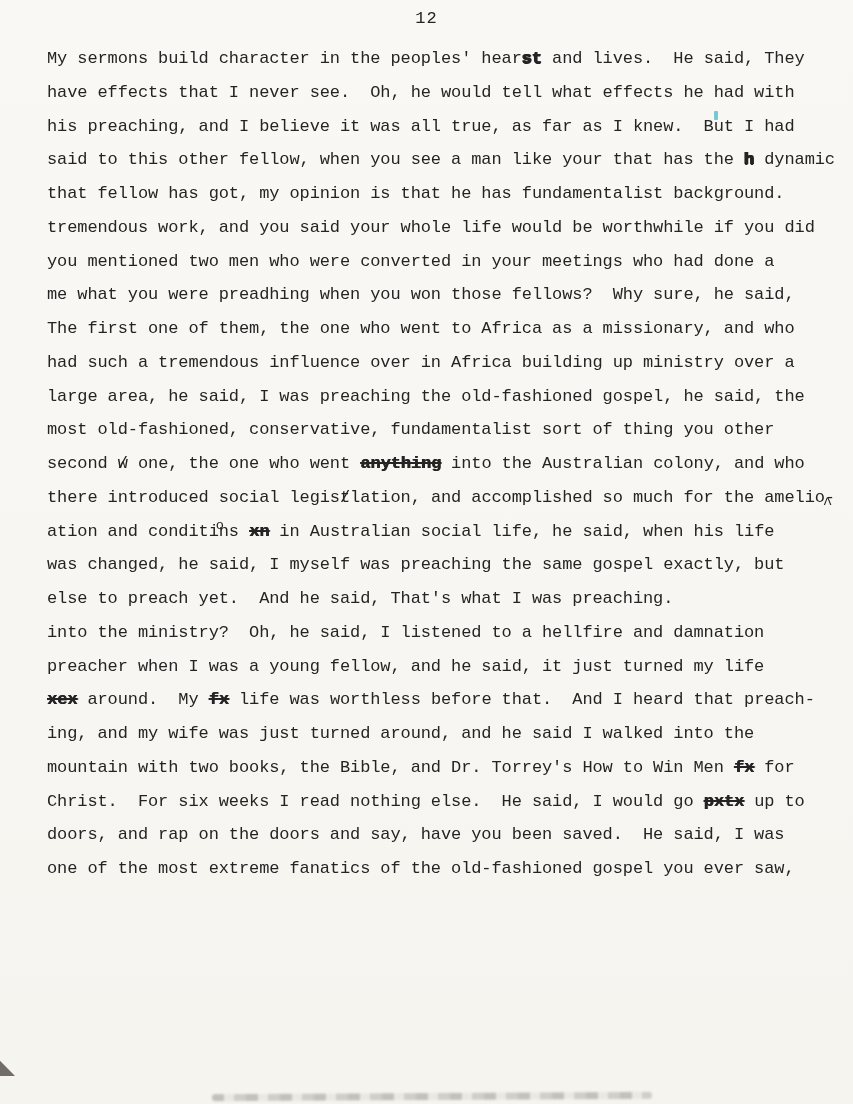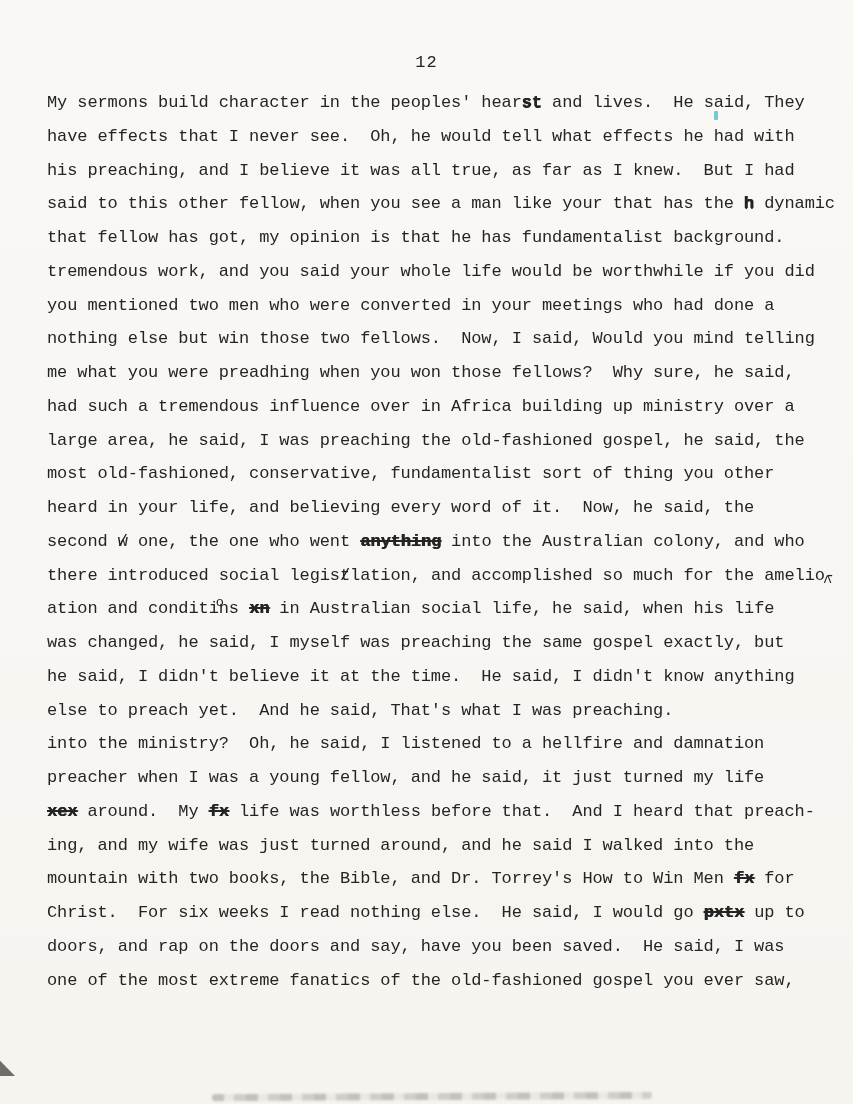--- a/index.html
+++ b/index.html
@@ -14,21 +14,20 @@
   .page {
     position: absolute; inset: 0;
     background: linear-gradient(180deg, #f9f8f4 0%, #f7f6f2 60%, #f5f4ef 100%);
   }
   .page-number {
     text-align: center;
     padding-top: 9px;
     font-size: 17px;
     letter-spacing: 1px;
     height: 22px;
-    margin-top: 44px;
   }
   .body-text {
     padding: 11px 0 0 47px;
   }
   .line {
     white-space: pre;
     font-size: 17px;
     line-height: 33.75px;
     height: 33.75px;
     letter-spacing: -0.1px;
@@ -43,21 +42,21 @@
   }
   
   .slash { position: relative; display: inline-block; }
   .slash::after {
     content: "/";
     position: absolute; left: 0; top: 0;
     font-weight: 400;
   }
   
   .blot {
-    font-weight: 400;
+    font-weight: 700;
     text-shadow: 0.7px 0 currentColor, -0.7px 0 currentColor, 0 0.6px currentColor;
   }
   
   .sup {
     display: inline-block; width: 0; overflow: visible;
     transform: translate(-3px, -0.55em);
     font-size: 0.8em;
   }
   
   .caret {
@@ -99,31 +98,29 @@
 <div class="page">
   <div class="page-number">12</div>
   <div class="body-text">
       <div class="line"><span>My sermons build character in the peoples' hear</span><span class="blot">st</span><span> and lives.  He said, They</span></div>
       <div class="line"><span>have effects that I never see.  Oh, he would tell what effects he had with</span></div>
       <div class="line"><span>his preaching, and I believe it was all true, as far as I knew.  But I had</span></div>
       <div class="line"><span>said to this other fellow, when you see a man like your that has the </span><span class="blot">h</span><span> dynamic</span></div>
       <div class="line"><span>that fellow has got, my opinion is that he has fundamentalist background.</span></div>
       <div class="line"><span>tremendous work, and you said your whole life would be worthwhile if you did</span></div>
       <div class="line"><span>you mentioned two men who were converted in your meetings who had done a</span></div>
-      <div class="line"><span>nothing else but win those two fellows.  Now, I said, Would you mind telling</span></div>
       <div class="line"><span>me what you were preadhing when you won those fellows?  Why sure, he said,</span></div>
+      <div class="line"><span>The first one of them, the one who went to Africa as a missionary, and who</span></div>
       <div class="line"><span>had such a tremendous influence over in Africa building up ministry over a</span></div>
       <div class="line"><span>large area, he said, I was preaching the old-fashioned gospel, he said, the</span></div>
       <div class="line"><span>most old-fashioned, conservative, fundamentalist sort of thing you other</span></div>
-      <div class="line"><span>heard in your life, and believing every word of it.  Now, he said, the</span></div>
       <div class="line"><span>second </span><span class="slash">w</span><span> one, the one who went </span><span class="xout">anything</span><span> into the Australian colony, and who</span></div>
       <div class="line"><span>there introduced social legis</span><span class="slash">t</span><span>lation, and accomplished so much for the amelio</span><span class="caret">^</span><span>-</span></div>
       <div class="line"><span>ation and conditi</span><span class="sup">o</span><span>ns </span><span class="xout">xn</span><span> in Australian social life, he said, when his life</span></div>
       <div class="line"><span>was changed, he said, I myself was preaching the same gospel exactly, but</span></div>
-      <div class="line"><span>he said, I didn't believe it at the time.  He said, I didn't know anything</span></div>
       <div class="line"><span>else to preach yet.  And he said, That's what I was preaching.</span></div>
       <div class="line"><span>into the ministry?  Oh, he said, I listened to a hellfire and damnation</span></div>
       <div class="line"><span>preacher when I was a young fellow, and he said, it just turned my life</span></div>
       <div class="line"><span class="xout">xex</span><span> around.  My </span><span class="xout">fx</span><span> life was worthless before that.  And I heard that preach-</span></div>
       <div class="line"><span>ing, and my wife was just turned around, and he said I walked into the</span></div>
       <div class="line"><span>mountain with two books, the Bible, and Dr. Torrey's How to Win Men </span><span class="xout">fx</span><span> for</span></div>
       <div class="line"><span>Christ.  For six weeks I read nothing else.  He said, I would go </span><span class="xout">pxtx</span><span> up to</span></div>
       <div class="line"><span>doors, and rap on the doors and say, have you been saved.  He said, I was</span></div>
       <div class="line"><span>one of the most extreme fanatics of the old-fashioned gospel you ever saw,</span></div>
     </div>

